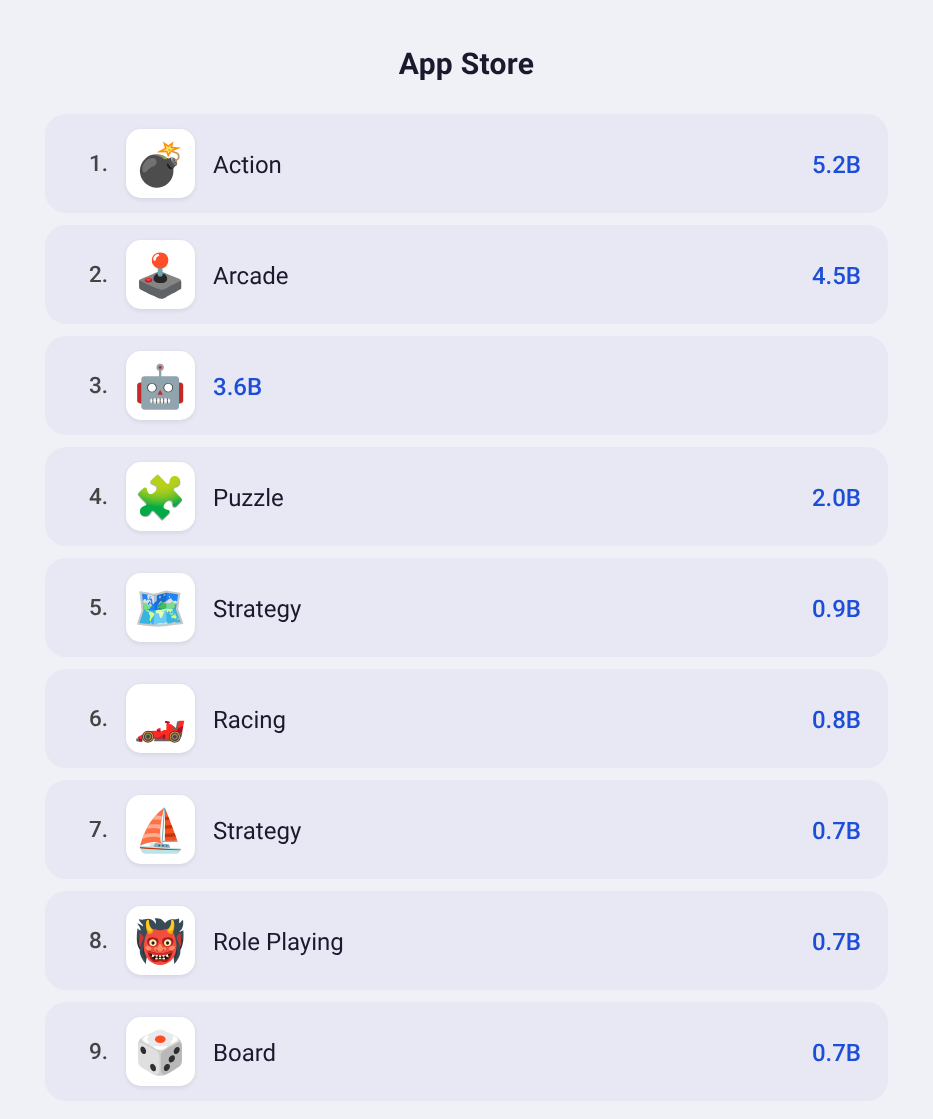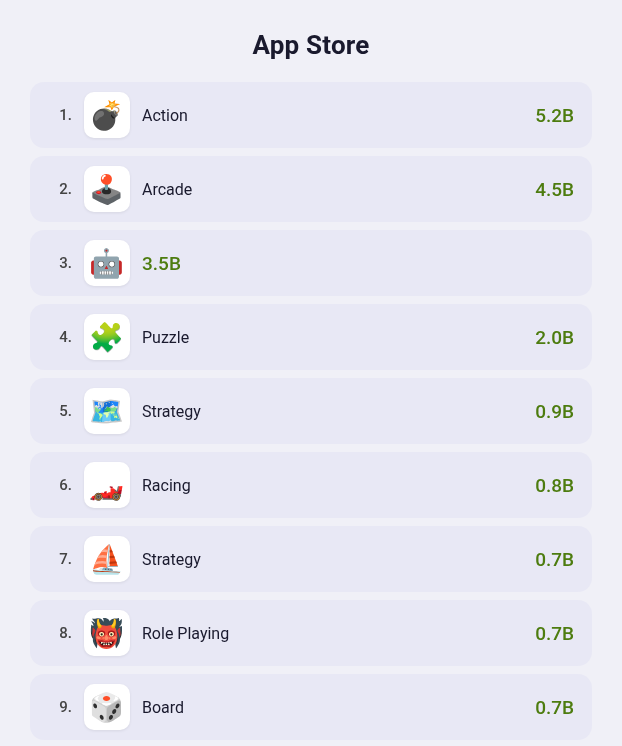--- a/index.html
+++ b/index.html
@@ -13,21 +13,21 @@
       font-family: -apple-system, BlinkMacSystemFont, 'Segoe UI', Roboto, Helvetica, Arial, sans-serif;
       width: 622px;
       min-height: 746px;
       display: flex;
       flex-direction: column;
       align-items: center;
       padding: 30px 30px 30px 30px;
     }
 
     .page-title {
-      font-size: 26px;
+      font-size: 20px;
       font-weight: 700;
       color: #1a1a2e;
       margin-bottom: 22px;
       letter-spacing: 0.2px;
     }
 
     .list-container {
       width: 100%;
       display: flex;
       flex-direction: column;
@@ -66,23 +66,23 @@
     }
 
     .category-name {
       flex: 1;
       font-size: 16px;
       font-weight: 400;
       color: #1a1a2e;
     }
 
     .value {
-      font-size: 19px;
+      font-size: 16px;
       font-weight: 500;
-      color: #4d7c0f;
+      color: #1d4ed8;
       flex-shrink: 0;
     }
   </style>
 </head>
 <body>
 
 <h1 class="page-title">App Store</h1>
 
 <div class="list-container">
 <div class="list-item">
@@ -93,21 +93,21 @@
     </div>
     <div class="list-item">
       <span class="rank">2.</span>
       <div class="emoji-icon">🕹️</div>
       <span class="category-name">Arcade</span>
       <span class="value">4.5B</span>
     </div>
     <div class="list-item">
       <span class="rank">3.</span>
       <div class="emoji-icon">🤖</div>
-      <span class="value">3.5B</span>
+      <span class="value">3.6B</span>
     </div>
     <div class="list-item">
       <span class="rank">4.</span>
       <div class="emoji-icon">🧩</div>
       <span class="category-name">Puzzle</span>
       <span class="value">2.0B</span>
     </div>
     <div class="list-item">
       <span class="rank">5.</span>
       <div class="emoji-icon">🗺️</div>

